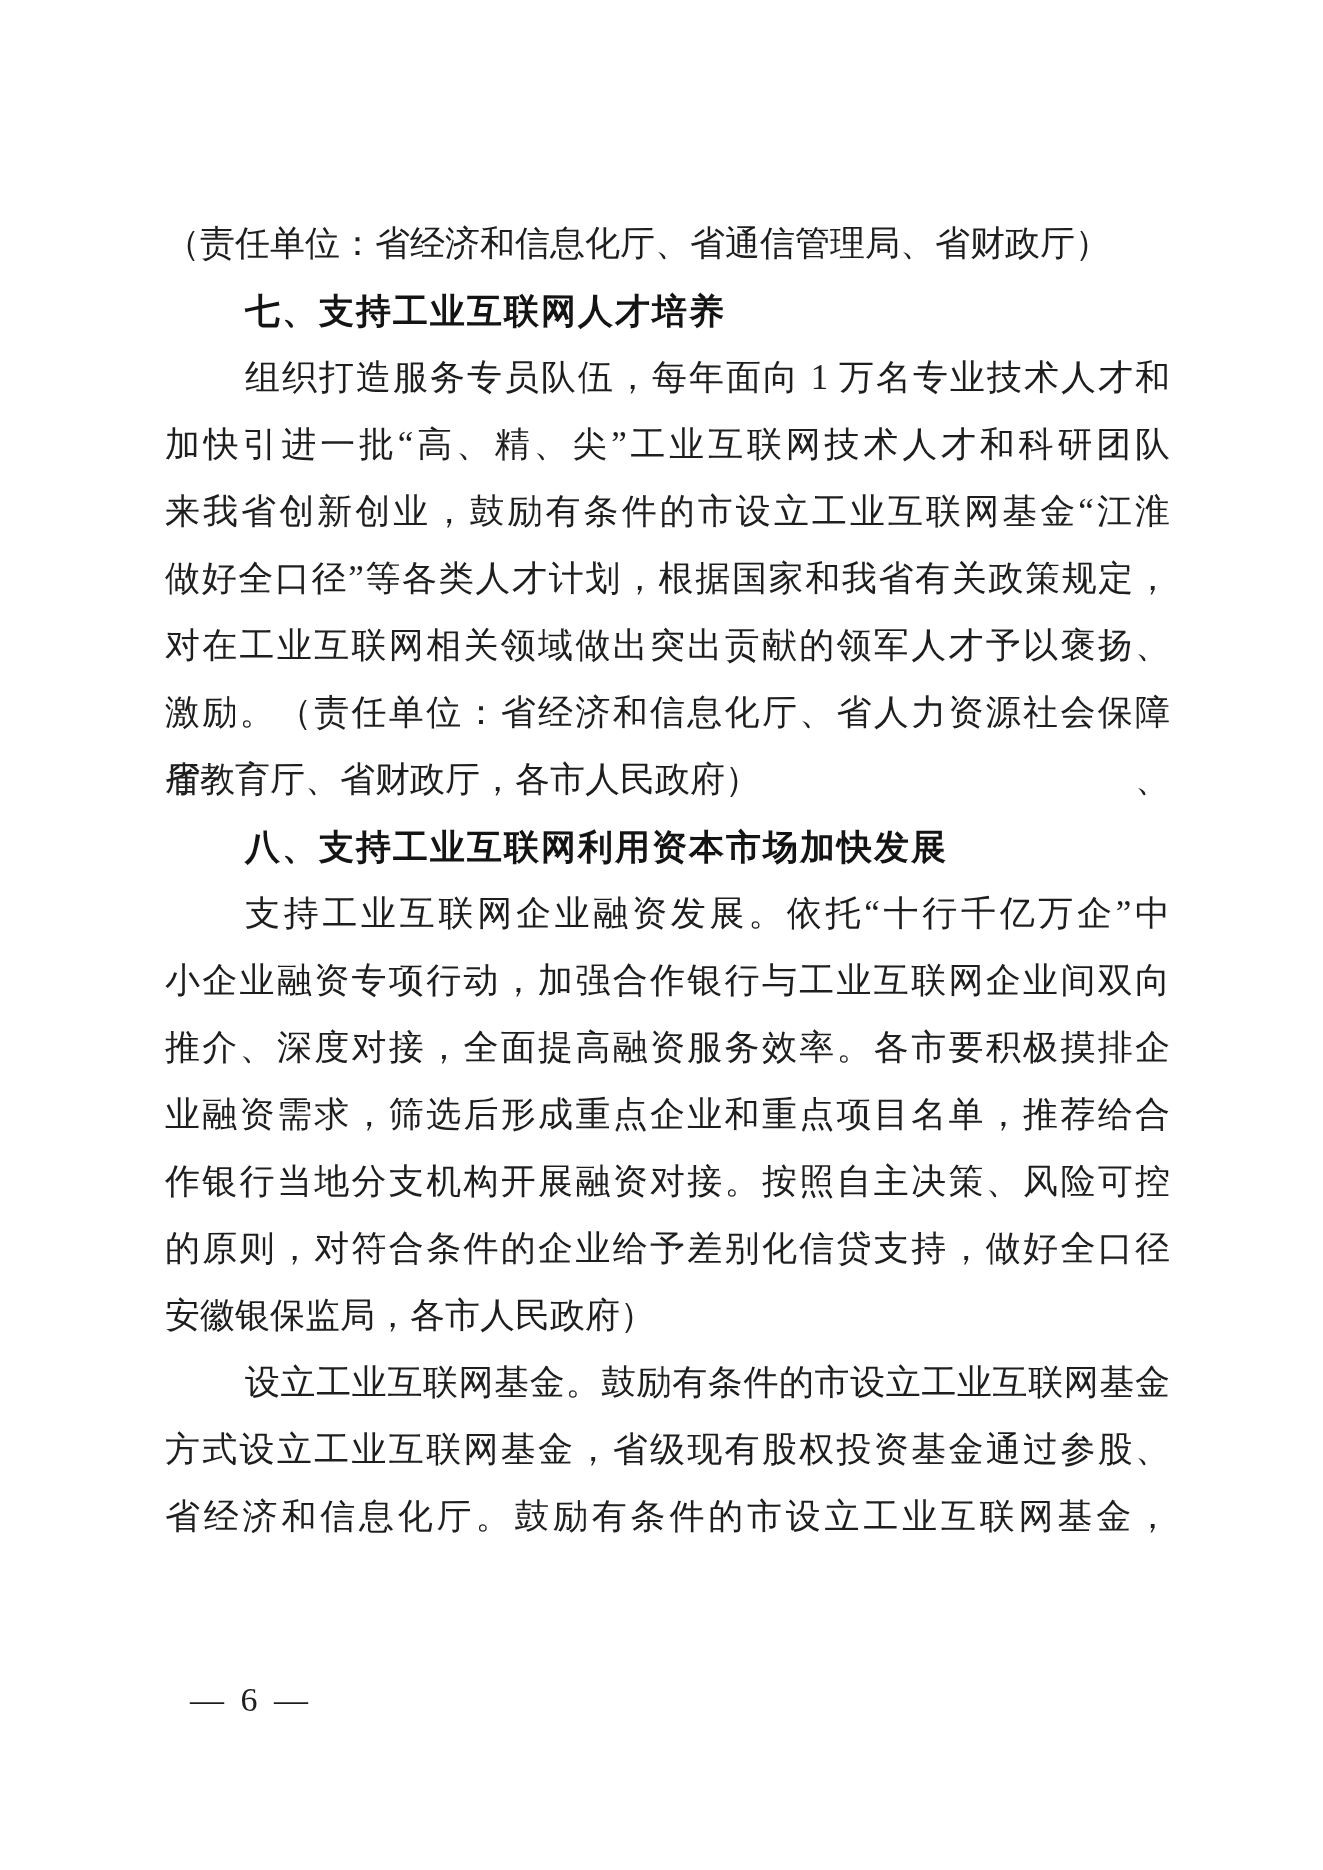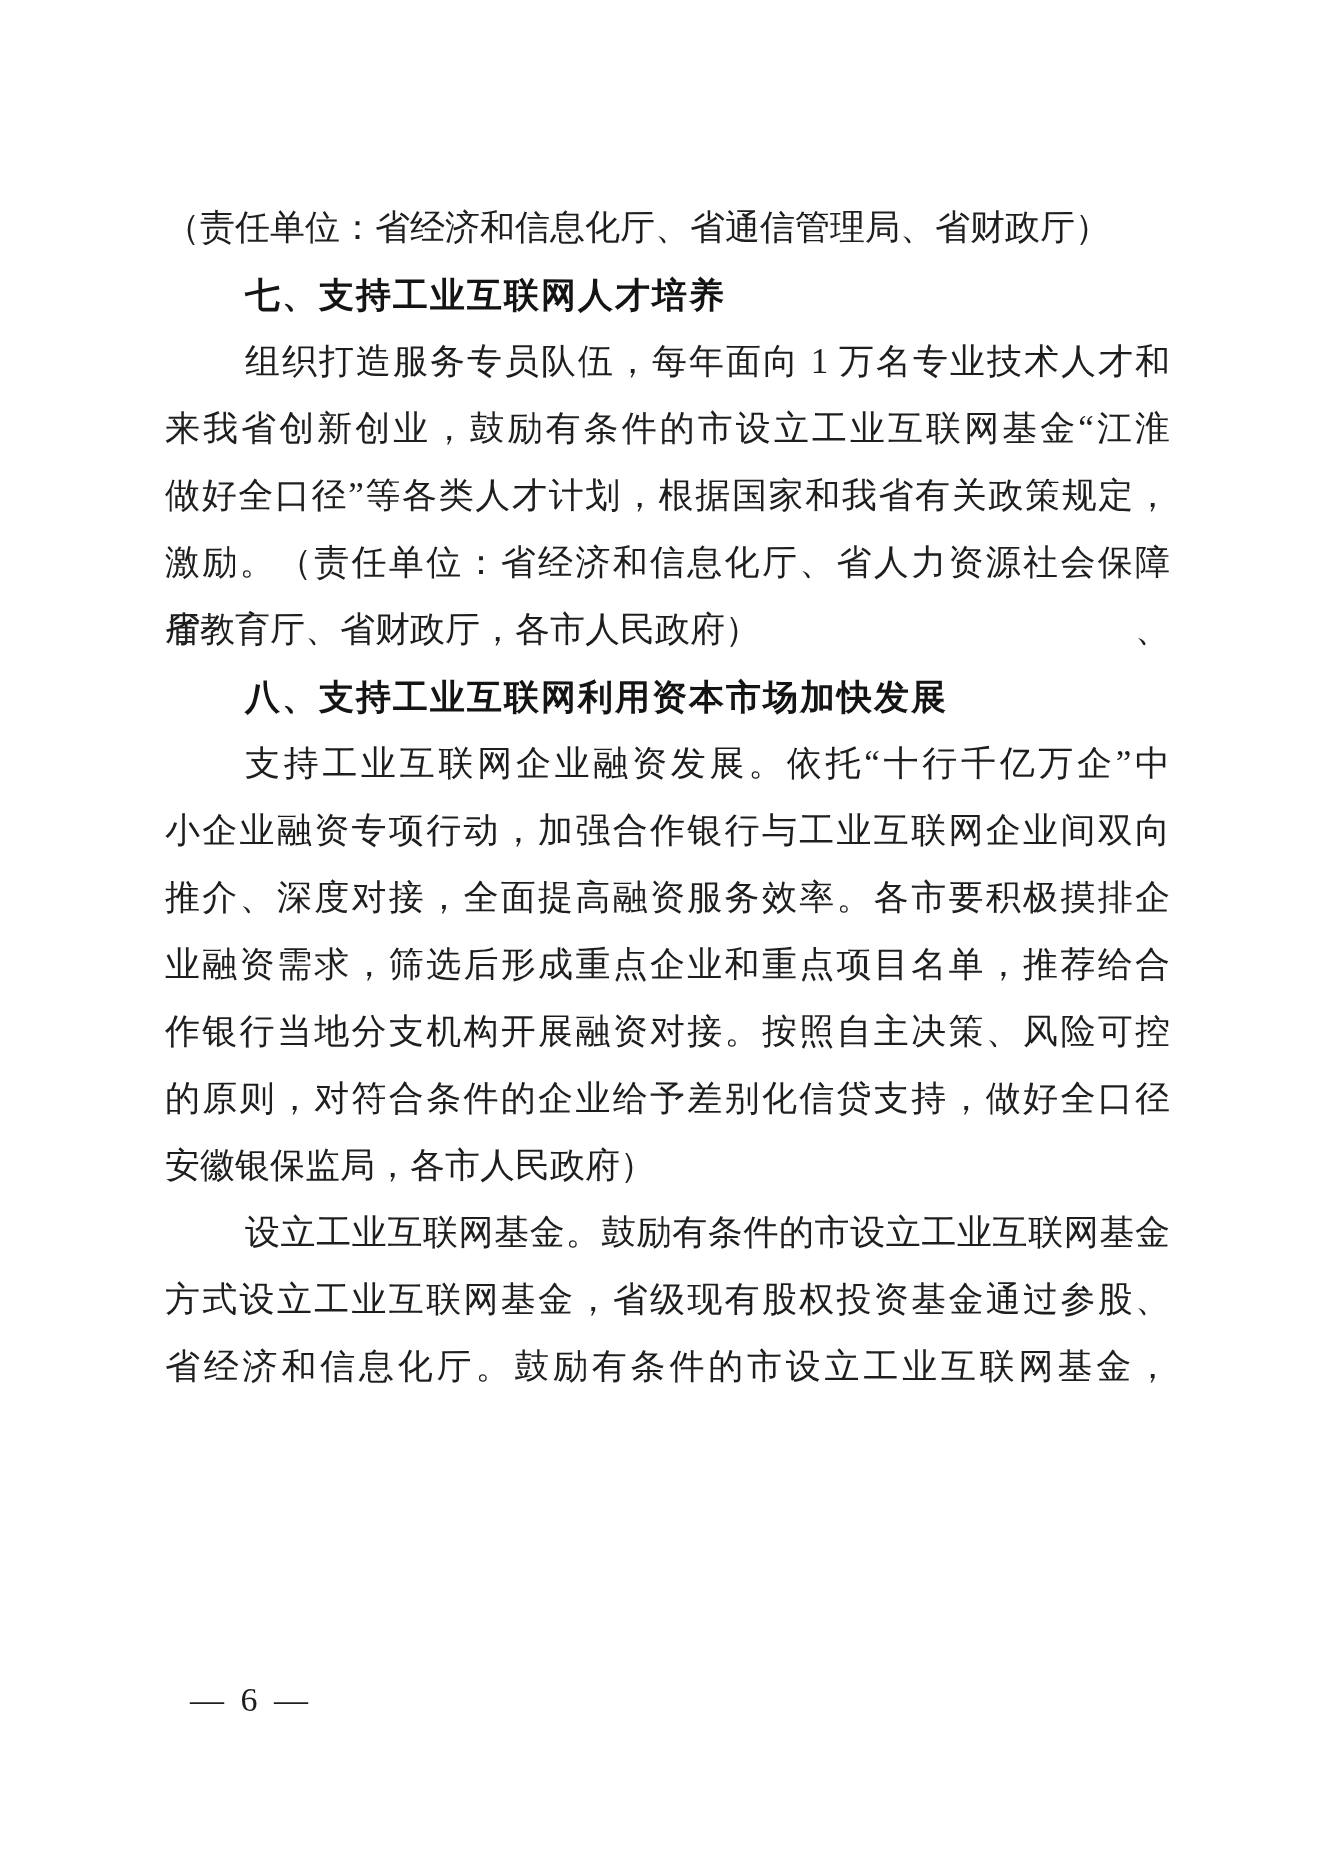--- a/index.html
+++ b/index.html
@@ -13,21 +13,21 @@
     height: 1870px;
     margin: 0 auto;
     background: #ffffff;
     overflow: hidden;
     font-family: "Liberation Serif", "DejaVu Serif", serif;
     color: #1e1e1e;
   }
   .content {
     position: absolute;
     left: 165px;
-    top: 194px;
+    top: 210px;
     width: 1005px;
   }
   .line {
     height: 67px;
     line-height: 67px;
     font-size: 35px;
     white-space: normal;
     overflow: visible;
   }
   .just {
@@ -61,22 +61,24 @@
 <body>
 
 <div class="page">
   <div class="content">
 
     <div class="line">（责任单位：省经济和信息化厅、省通信管理局、省财政厅）</div>
 
     <div class="line heading indent">七、支持工业互联网人才培养</div>
 
     <div class="line just indent">组织打造服务专员队伍，每年面向 1 万名专业技术人才和</div>
+    <div class="line just">加快引进一批“高、精、尖”工业互联网技术人才和科研团队</div>
     <div class="line just">来我省创新创业，鼓励有条件的市设立工业互联网基金“江淮</div>
     <div class="line just">做好全口径”等各类人才计划，根据国家和我省有关政策规定，</div>
+    <div class="line just">对在工业互联网相关领域做出突出贡献的领军人才予以褒扬、</div>
     <div class="line just">激励。（责任单位：省经济和信息化厅、省人力资源社会保障厅、</div>
     <div class="line">省教育厅、省财政厅，各市人民政府）</div>
 
     <div class="line heading indent">八、支持工业互联网利用资本市场加快发展</div>
 
     <div class="line just indent">支持工业互联网企业融资发展。依托“十行千亿万企”中</div>
     <div class="line just">小企业融资专项行动，加强合作银行与工业互联网企业间双向</div>
     <div class="line just">推介、深度对接，全面提高融资服务效率。各市要积极摸排企</div>
     <div class="line just">业融资需求，筛选后形成重点企业和重点项目名单，推荐给合</div>
     <div class="line just">作银行当地分支机构开展融资对接。按照自主决策、风险可控</div>

